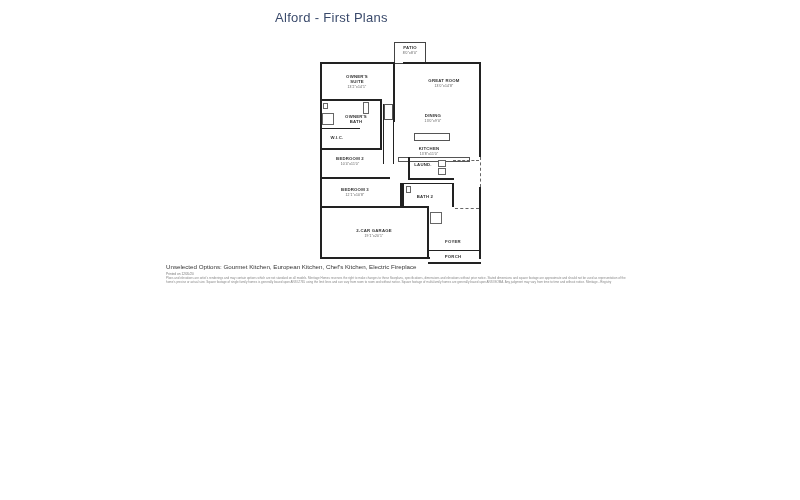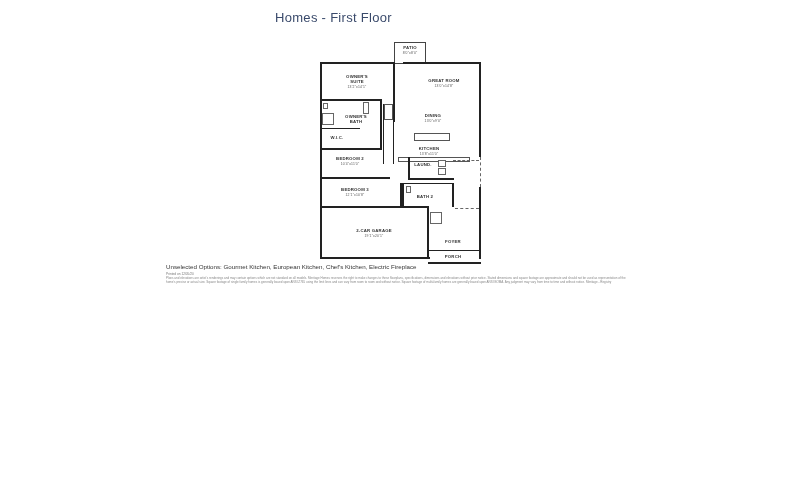--- a/index.html
+++ b/index.html
@@ -28,21 +28,21 @@
   }
   .note-sm { position: absolute; left: 166px; top: 272px; font-size: 3.2px; color: #777; }
   .disclaimer {
     position: absolute; left: 166px; top: 277px; width: 470px; font-size: 3px; line-height: 3.8px; color: #888;
   }
   .fixture { position: absolute; border: 0.6px solid #666; background: #fff; }
 </style>
 </head>
 <body>
 
-<div class="title">Homes - First Floor</div>
+<div class="title">Alford - First Plans</div>
 
 <div class="plan">
 
   <div class="thin" style="left:394px;top:42px;width:32px;height:22px;border-color:#444;"></div>
   <div class="room-label" style="left:410px;top:45px;">
     <span>PATIO</span>
     <span class="room-dim">8'0"x8'0"</span>
   </div>
 
   <div class="wall" style="left:320px;top:62px;width:75px;height:2px;"></div>

